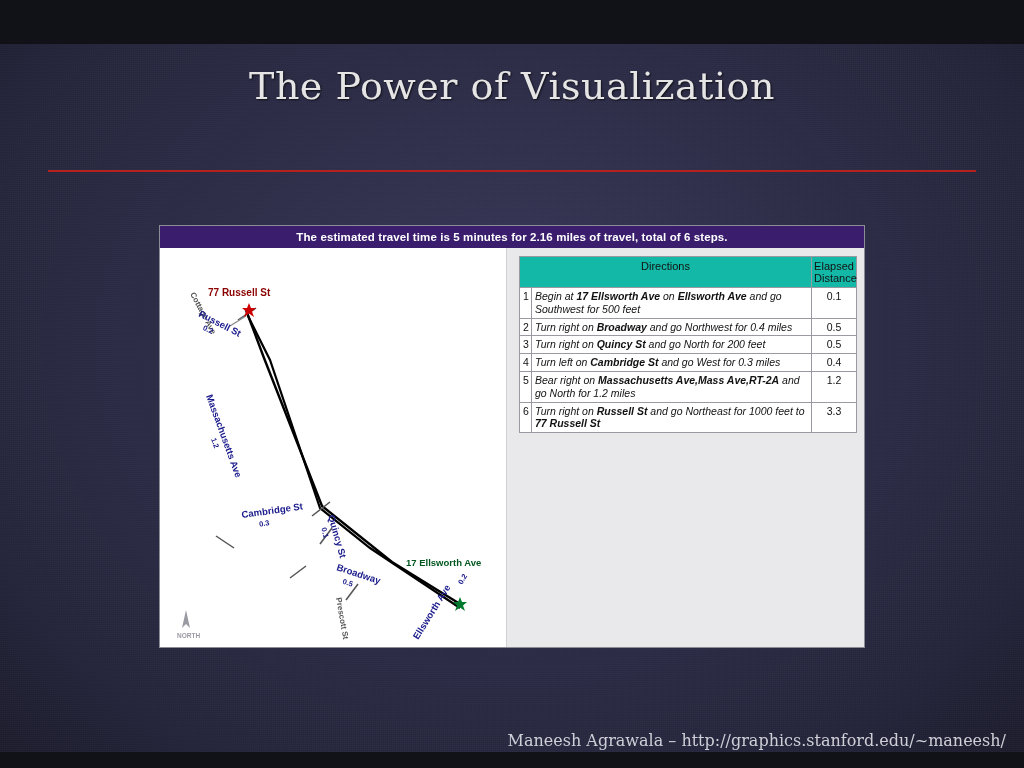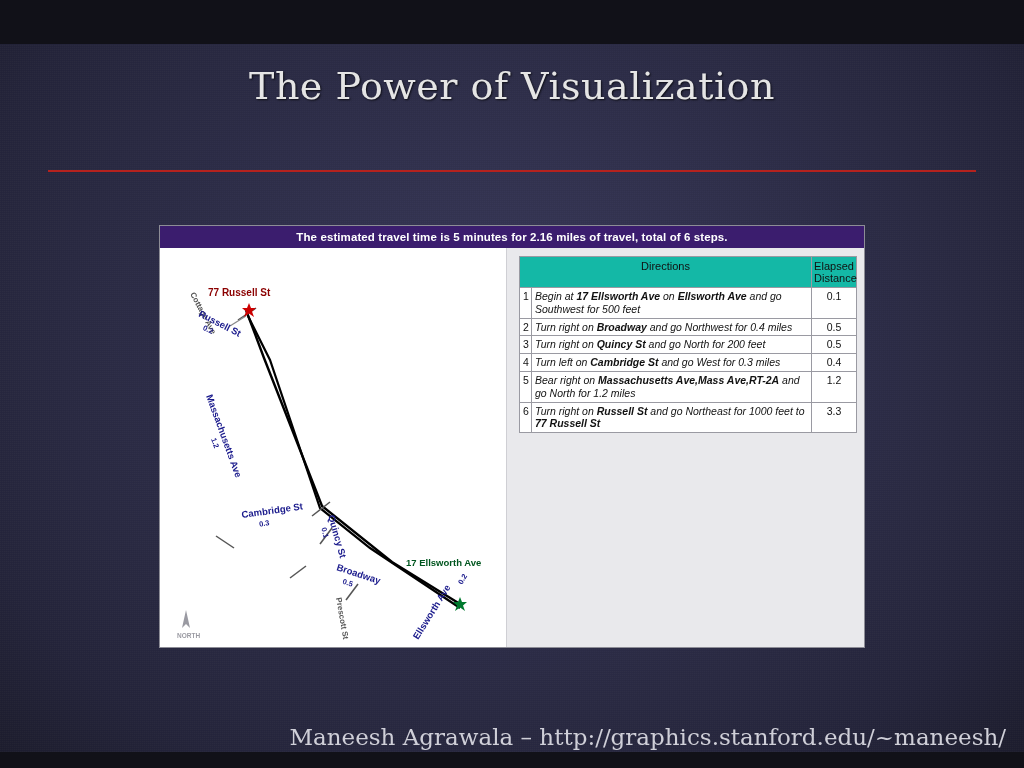--- a/index.html
+++ b/index.html
@@ -47,21 +47,21 @@
   .title-rule {
     position: absolute; left: 48px; top: 170px; width: 928px; height: 0;
     border-top: 2px solid #b5221e;
   }
 
   .footer {
     position: absolute; left: 0; bottom: 18px; width: 1024px;
     text-align: right;
     padding-right: 18px;
     font-family: "DejaVu Serif", "Liberation Serif", serif;
-    font-size: 23px;
+    font-size: 16px;
     color: #cfcfd8;
   }
 
   
   .figure {
     position: absolute;
     left: 159px; top: 225px;
     width: 706px; height: 423px;
     background: #e9e9ec;
     border: 1px solid #8d8d96;

